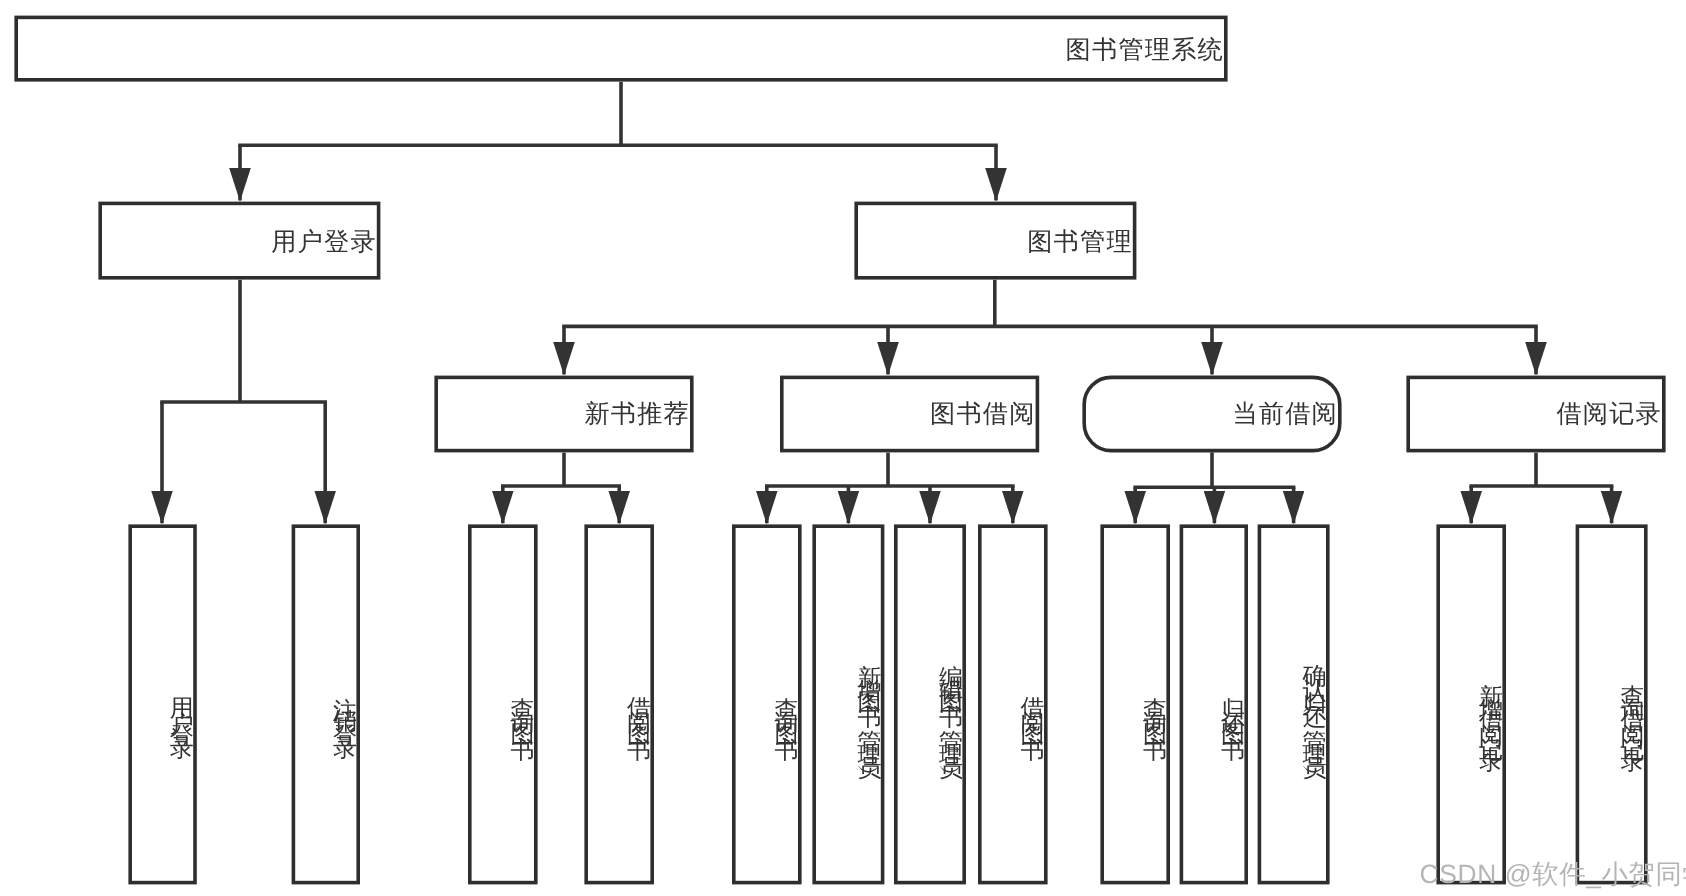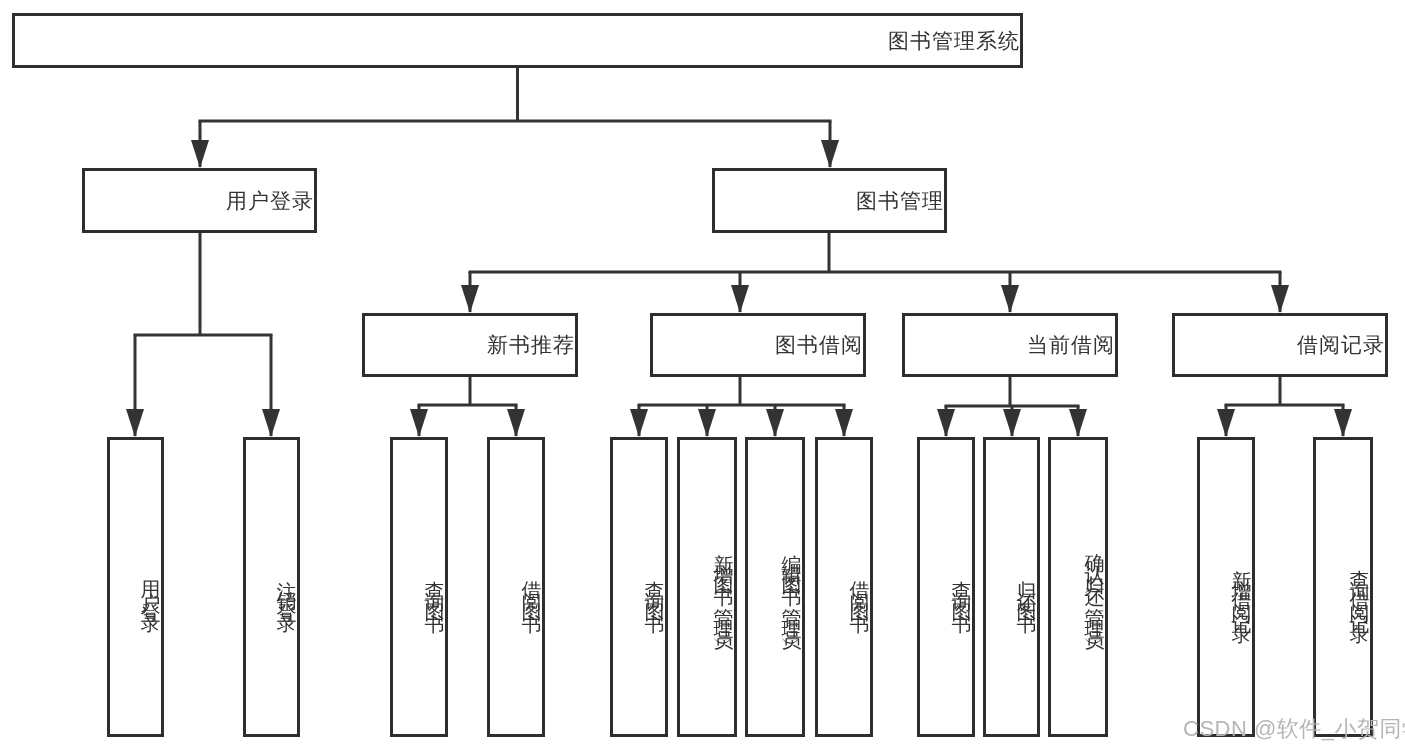--- a/index.html
+++ b/index.html
@@ -134,21 +134,21 @@
   <div class="box" style="left:712px; top:168px; width:235px; height:65px;">
     <span>图书管理</span>
   </div>
 
   <div class="box" style="left:362px; top:313px; width:216px; height:64px;">
     <span>新书推荐</span>
   </div>
   <div class="box" style="left:632px; top:313px; width:216px; height:64px;margin-left:18px;">
     <span>图书借阅</span>
   </div>
-  <div class="box" style="left:902px; top:313px; width:216px; height:64px;">
+  <div class="box" style="left:902px; top:313px; width:216px; height:64px;border-radius:24px;">
     <span>当前借阅</span>
   </div>
   <div class="box" style="left:1172px; top:313px; width:216px; height:64px;padding-left:28px;">
     <span>借阅记录</span>
   </div>
 
   <div class="box leaf" style="left:107px; top:437px; width:57px; height:300px;">
     <span class="vtext">用户登录</span>
   </div>
   <div class="box leaf" style="left:243px; top:437px; width:57px; height:300px;">

